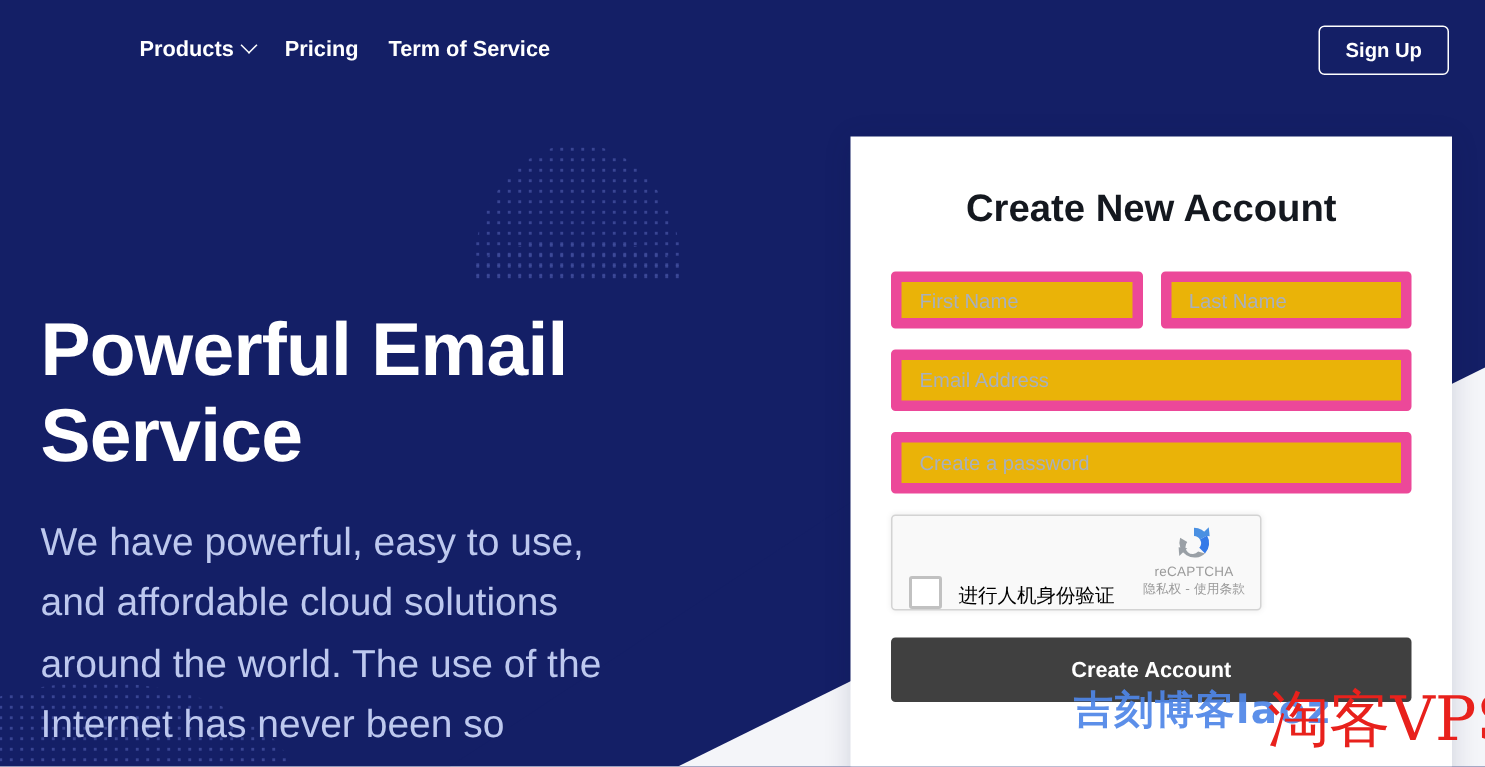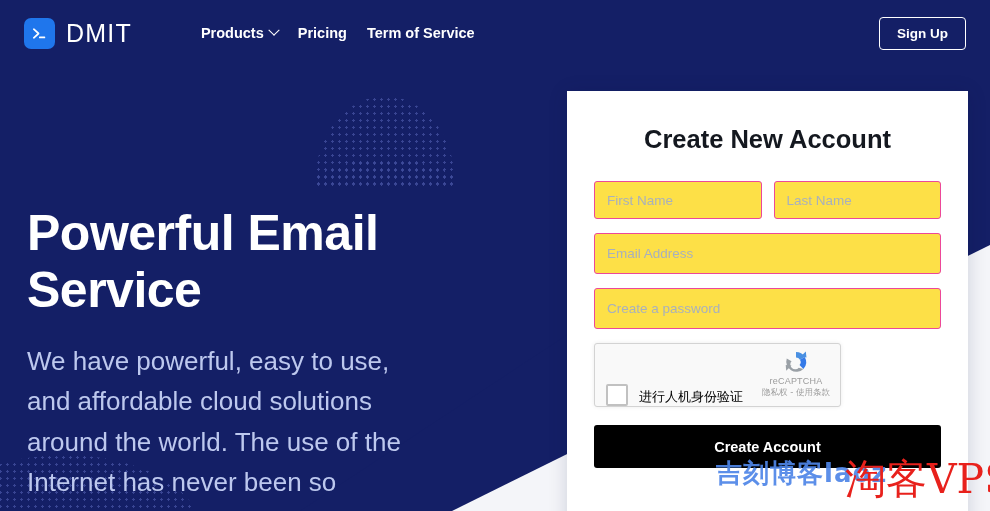--- a/index.html
+++ b/index.html
@@ -169,26 +169,26 @@
     margin-bottom: 27px;
   }
   .field-row {
     display: flex;
     gap: 12px;
     margin-bottom: 14px;
   }
   .inp {
     width: 100%;
     height: 38px;
-    border: 1px solid #ec4899;
+    border: 7px solid #ec4899;
     border-radius: 3px;
     padding: 0 12px;
     font-size: 13.5px;
     color: #32383f;
-    background: #fde047;
+    background: #eab308;
     font-family: "Liberation Sans", sans-serif;
     outline: none;
   }
   .inp::placeholder { color: #a8b0bd; }
   .inp.tall { height: 41px; }
   .field-block { margin-bottom: 14px; border-radius: 19px; }
 
   
   .recaptcha {
     margin-top: 14px;
@@ -238,21 +238,21 @@
     white-space: nowrap;
   }
 
   
   .submit-btn {
     margin-top: 18px;
     width: 347px;
     height: 43px;
     border: none;
     border-radius: 3px;
-    background: #000000;
+    background: #404040;
     color: #ffffff;
     font-size: 14.5px;
     font-weight: bold;
     cursor: pointer;
     font-family: "Liberation Sans", sans-serif;
   }
 
   
   .wm {
     position: absolute;
@@ -283,29 +283,20 @@
 <div id="stage">
 
   <div class="hero-bg"></div>
   <div class="hero-bg2"></div>
   <div class="dots dots-cloud"></div>
   <div class="dots dots-cloud-base"></div>
   <div class="dots dots-corner"></div>
 
   <div class="header">
 
-    <div class="brand">
-      <div class="logo-mark">
-        <svg width="19" height="19" viewBox="0 0 20 20" aria-hidden="true">
-          <path d="M4 5.5 L9 10 L4 14.5" fill="none" stroke="#ffffff" stroke-width="1.8" stroke-linecap="round" stroke-linejoin="round"></path>
-          <rect x="9.5" y="13.2" width="6.5" height="1.8" rx=".6" fill="#ffffff"></rect>
-        </svg>
-      </div>
-      <span class="brand-name">DMIT</span>
-    </div>
 
     <nav class="nav">
       <div class="nav-item">
         <span>Products</span>
         <i class="chev"></i>
       </div>
       <div class="nav-item">
         <span>Pricing</span>
       </div>
       <div class="nav-item">

